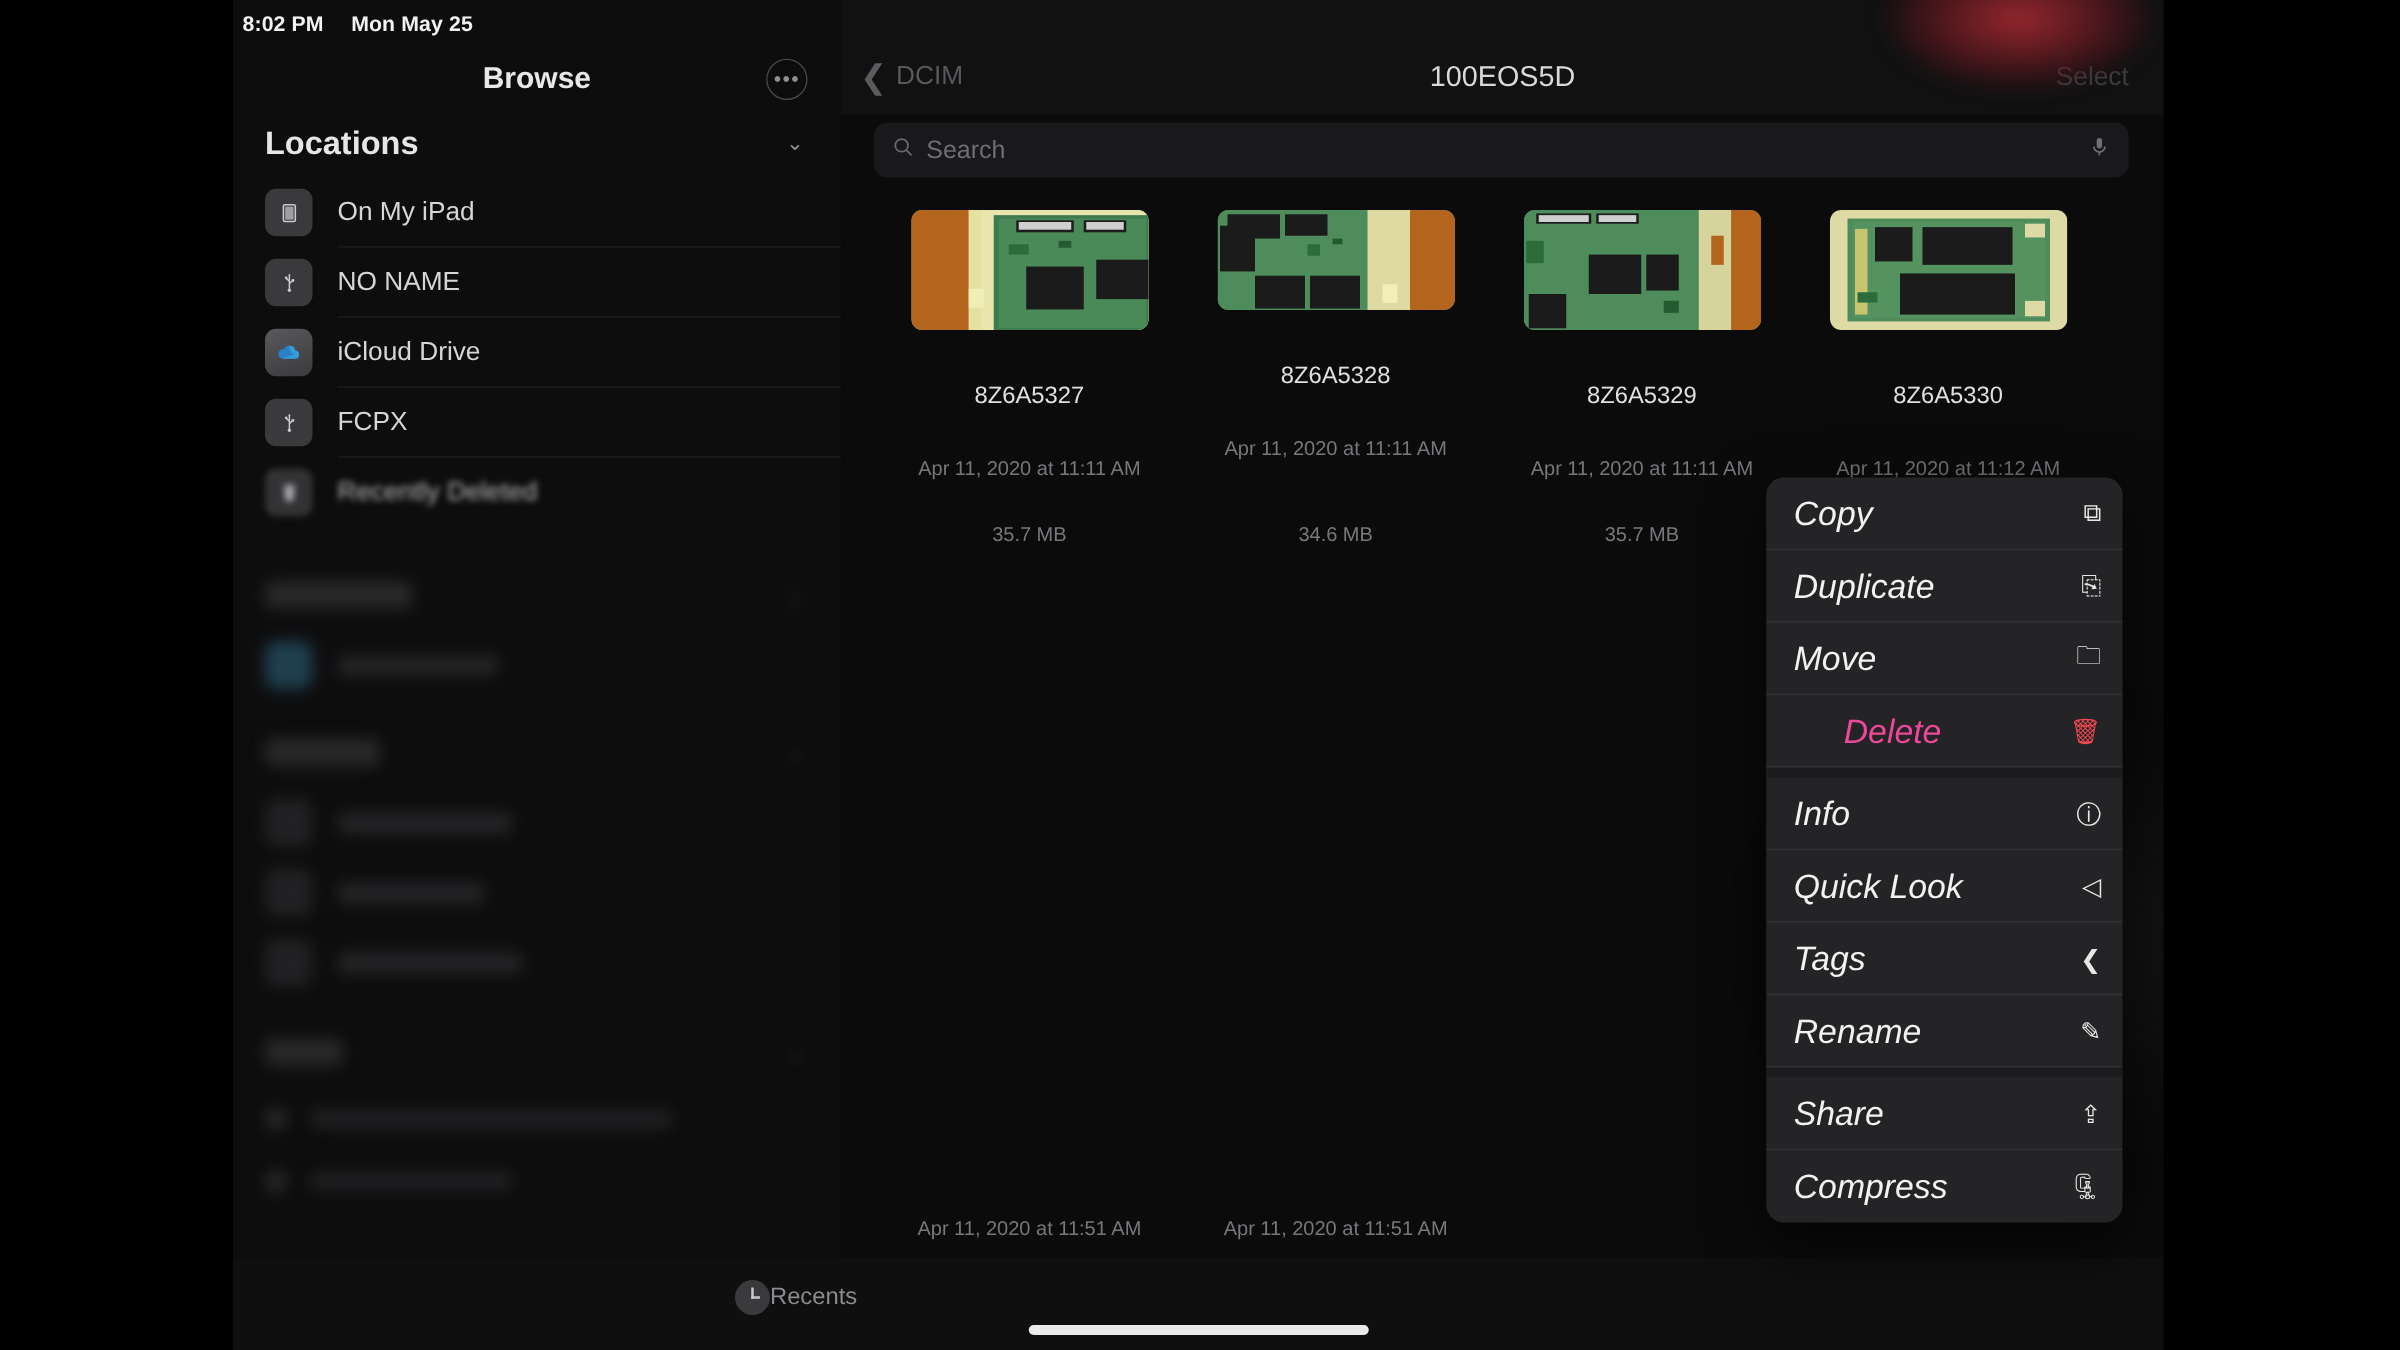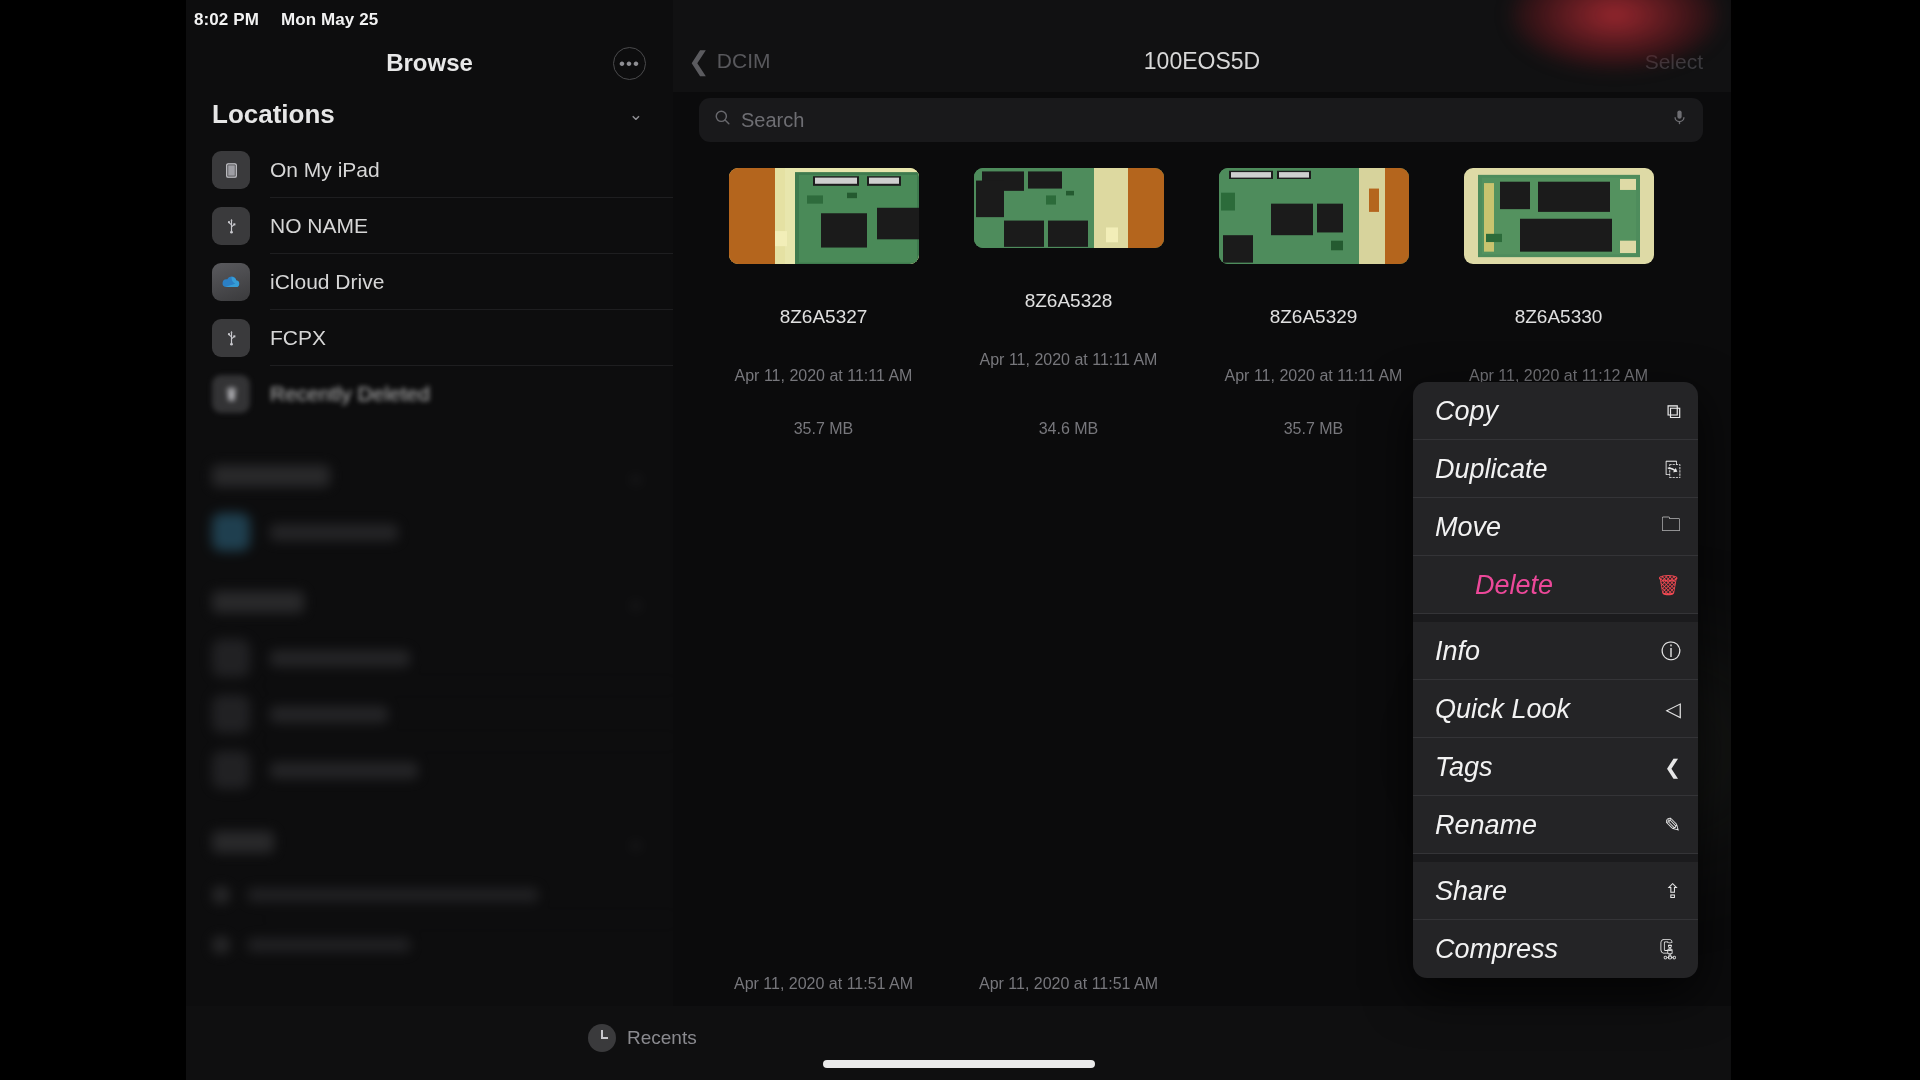--- a/index.html
+++ b/index.html
@@ -232,21 +232,21 @@
   }
 
   
   #bottom-bar {
     position: absolute; left: 0; bottom: 0;
     width: 1545px; height: 74px;
     background: #0f0f10;
   }
   #recents-button {
     position: absolute; left: 402px; top: 18px;
-    display: flex; align-items: center; gap: 11px;
+    display: flex; align-items: center; 
   }
   #recents-icon {
     width: 28px; height: 28px; border-radius: 50%;
     background: #3a3a3c;
     position: relative;
   }
   #recents-icon::before {
     content: ""; position: absolute; left: 13px; top: 6px;
     width: 2px; height: 9px; background: #c7c7cc;
   }

